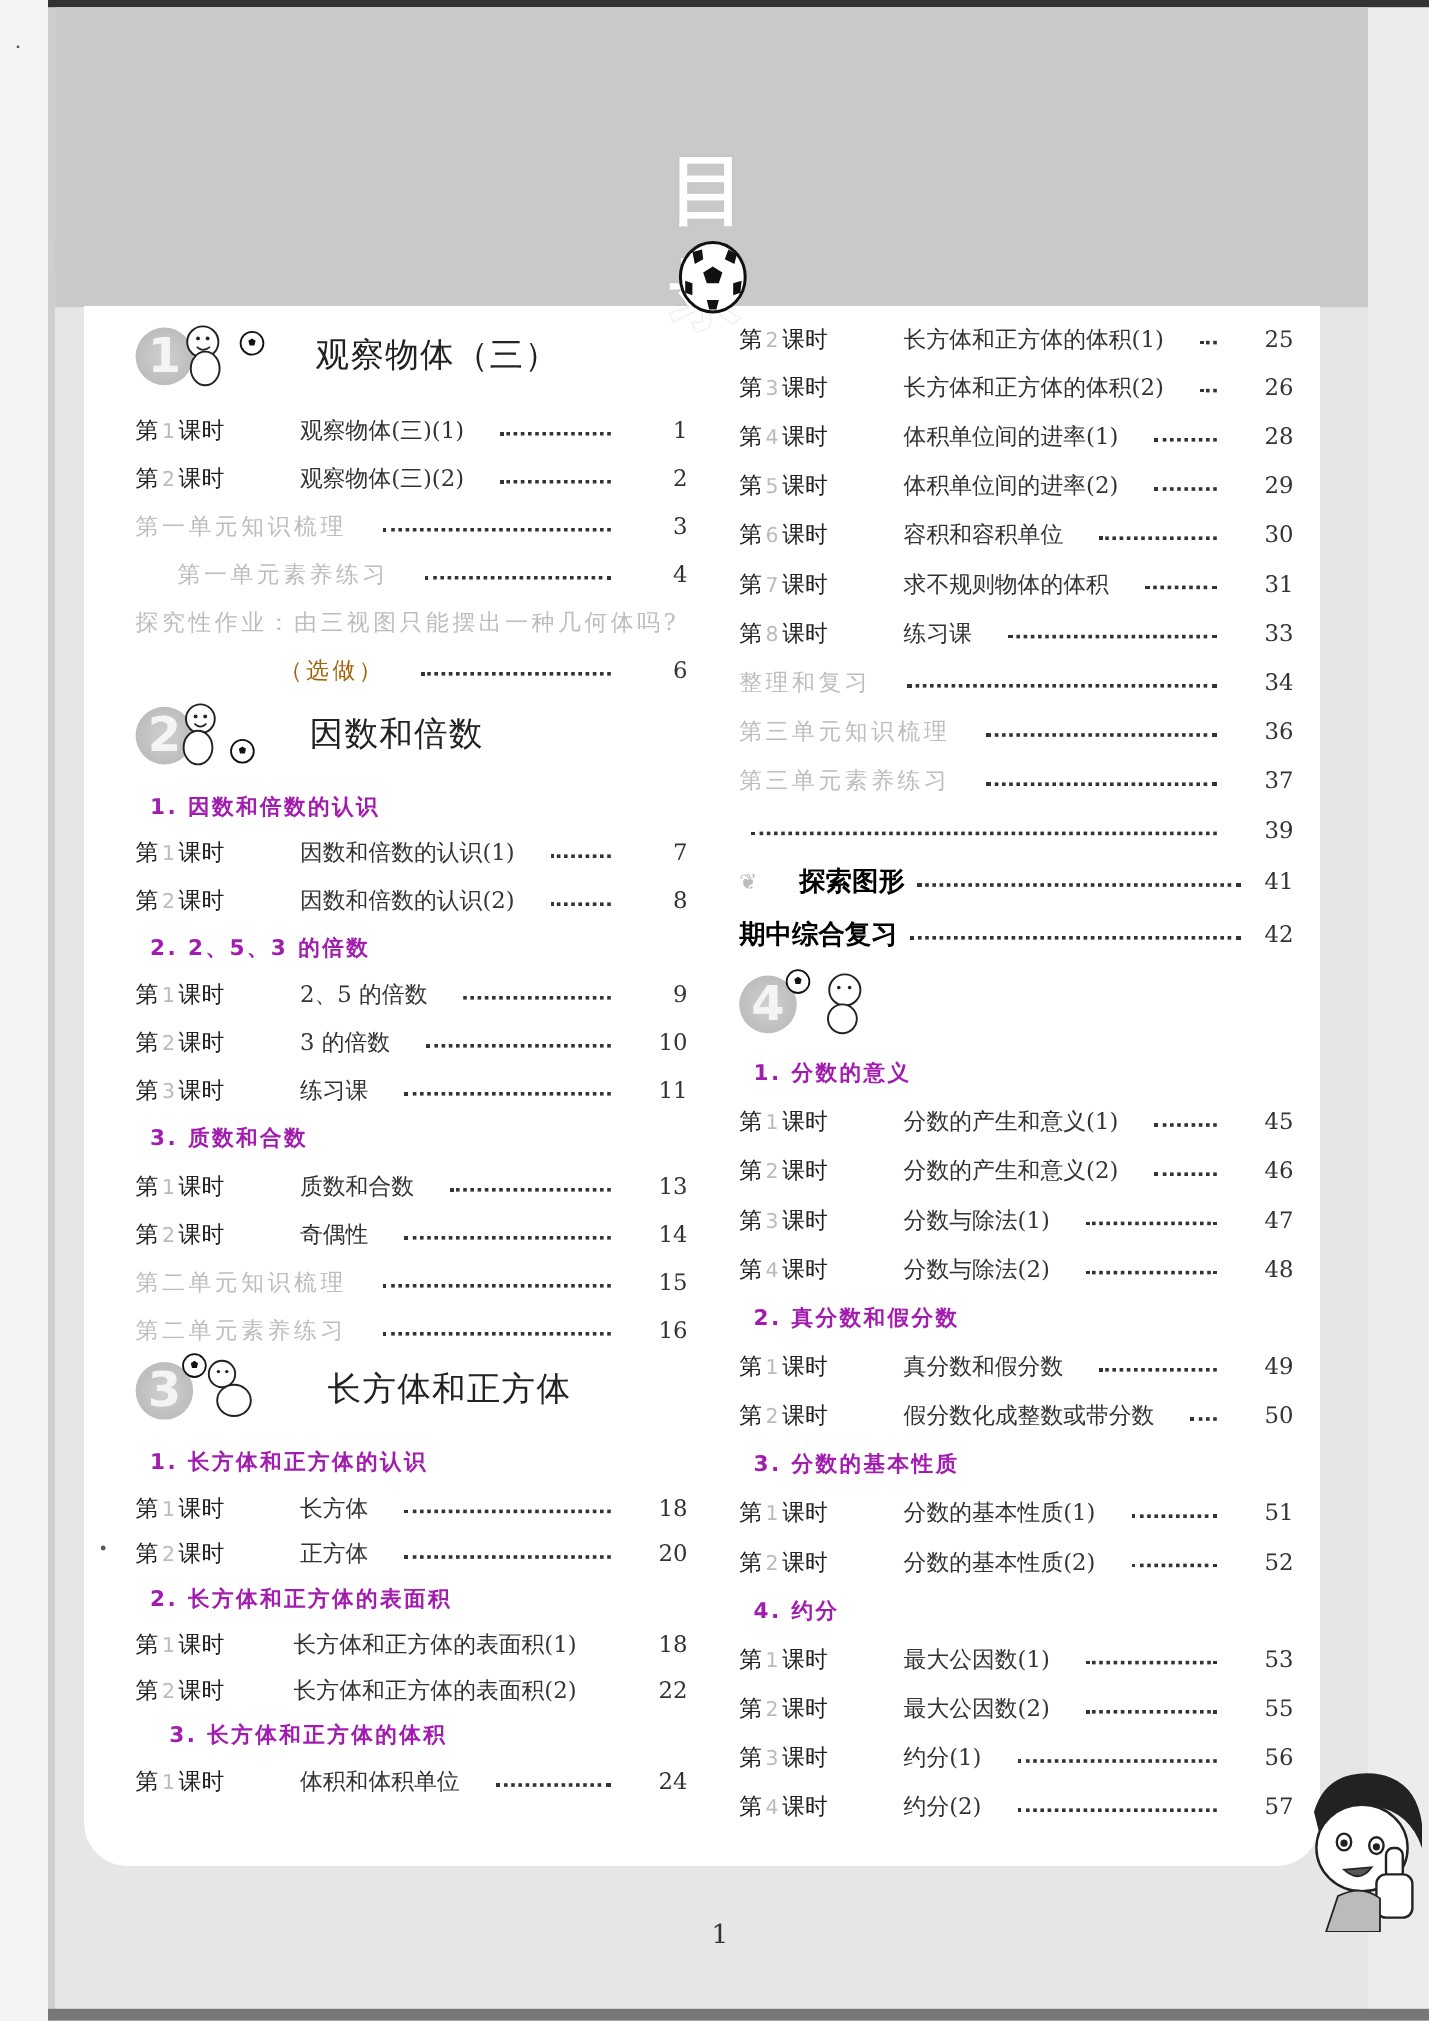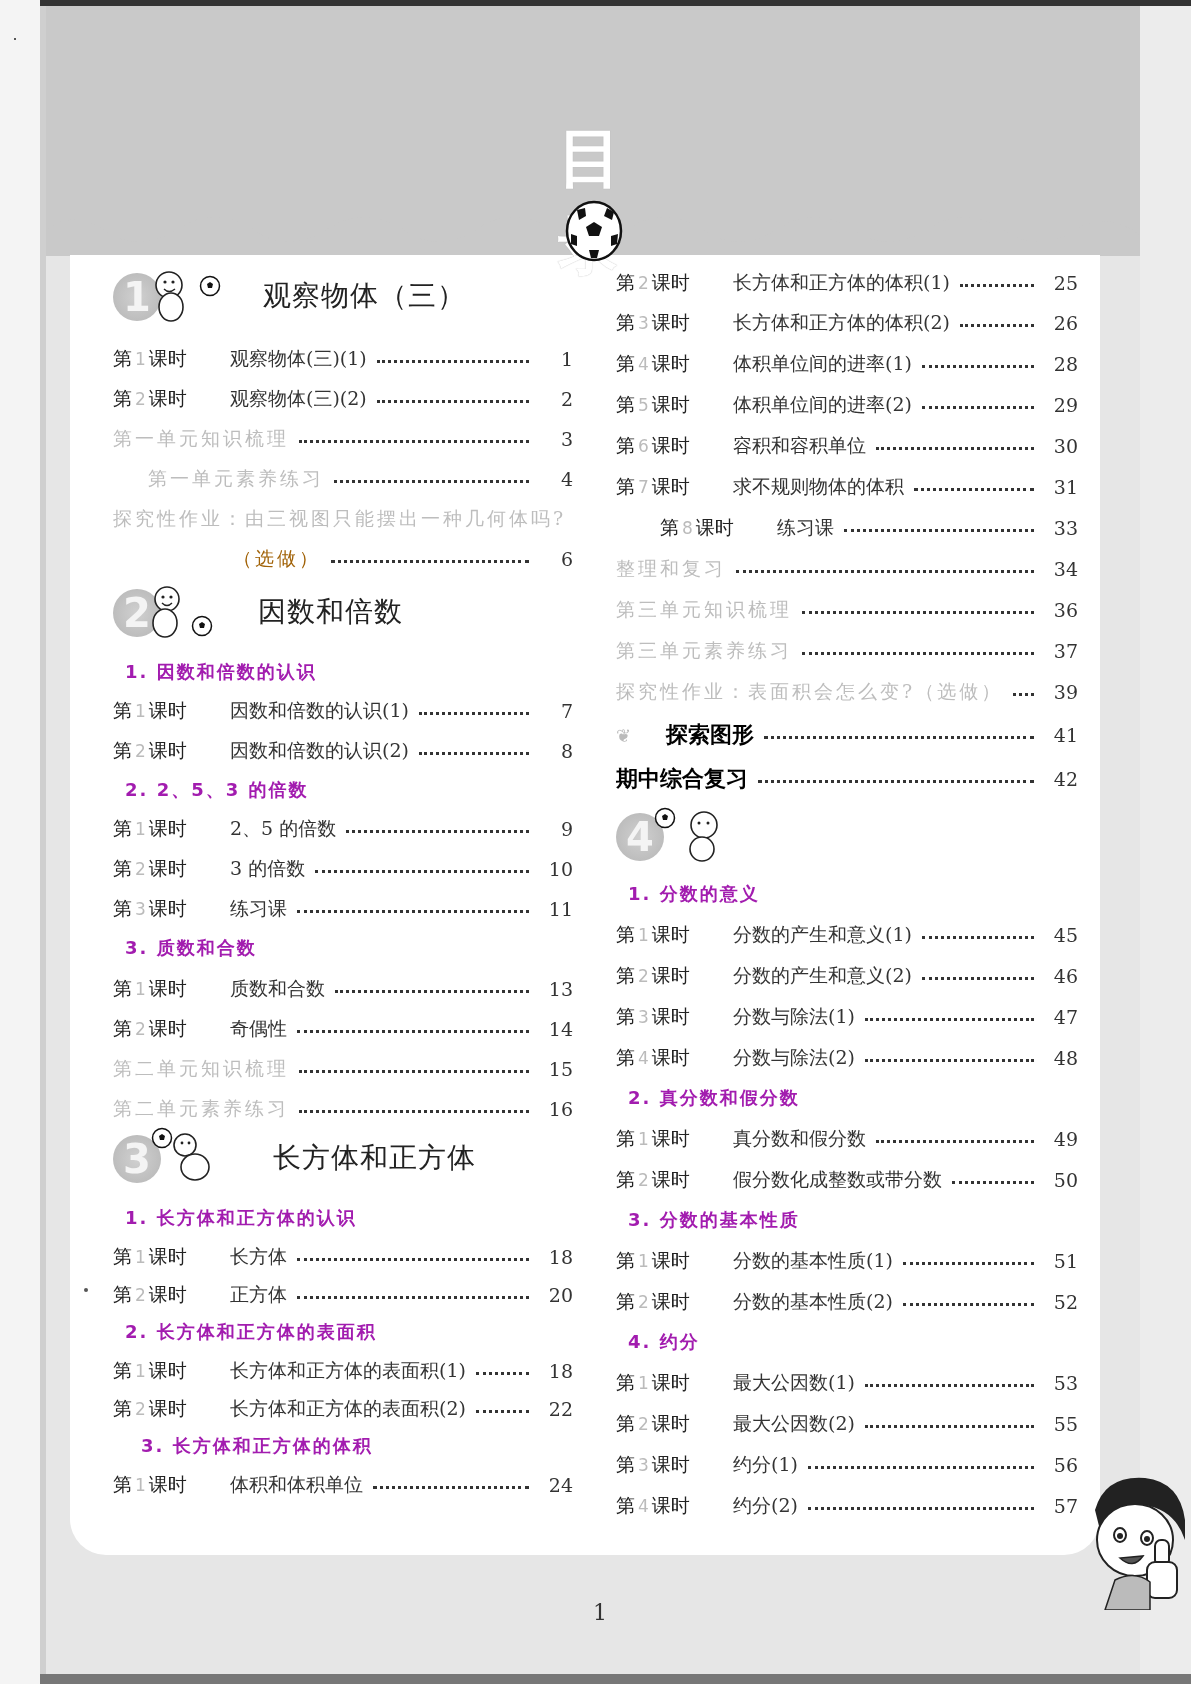--- a/index.html
+++ b/index.html
@@ -21,21 +21,21 @@
   .ball-main { position: absolute; left: 563px; top: 200px; width: 62px; height: 62px; }
 
   .panel { position: absolute; left: 70px; top: 255px; width: 1030px; height: 1300px; background: #fff;
            border-radius: 0 0 36px 36px; }
 
   .col { position: absolute; top: 0; }
   .col-left { left: 113px; top: 265px; width: 460px; }
   .col-right { left: 616px; top: 265px; width: 462px; }
 
   .row { position: absolute; left: 0; right: 0; height: 36px; display: flex; align-items: center;
-         font-size: 19px; white-space: nowrap; }
+         font-size: 19px; white-space: nowrap; gap: 20px; }
   .row .lesson-prefix { display: inline-block; width: 117px; color: #222; }
   .row .num { color: #bbb; font-family: "DejaVu Sans", "Liberation Sans", sans-serif; font-size: 17px; padding: 0 3px; }
   .row .title-text { color: #333; }
   .row .leader { flex: 1; border-bottom: 3px dotted #333; margin: 0 10px; height: 0; position: relative; top: 2px; }
   .row .page-no { width: 34px; text-align: right; color: #333; font-size: 19px; }
   .row.faded .title-text { color: #bdbdbd; letter-spacing: 3px; }
   .row.faded .note { color: #a16207; letter-spacing: 3px; padding-left: 120px; }
 
   .sub-head { position: absolute; left: 12px; height: 34px; display: flex; align-items: center;
               font-family: "DejaVu Sans", "Liberation Sans", sans-serif; font-size: 18px; font-weight: bold; color: #a21caf; letter-spacing: 2px; }
@@ -293,21 +293,21 @@
     <span class="title-text">容积和容积单位</span>
     <span class="leader"></span>
     <span class="page-no">30</span>
   </div>
   <div class="row" style="top:204px;">
     <span class="lesson-prefix"><span>第</span><span class="num">7</span><span>课时</span></span>
     <span class="title-text">求不规则物体的体积</span>
     <span class="leader"></span>
     <span class="page-no">31</span>
   </div>
-  <div class="row" style="top:245px;margin-left:44px;">
+  <div class="row" style="top:245px;">
     <span class="lesson-prefix"><span>第</span><span class="num">8</span><span>课时</span></span>
     <span class="title-text">练习课</span>
     <span class="leader"></span>
     <span class="page-no">33</span>
   </div>
   <div class="row faded" style="top:286px;">
     <span class="title-text">整理和复习</span>
     <span class="leader"></span>
     <span class="page-no">34</span>
   </div>
@@ -315,21 +315,20 @@
     <span class="title-text">第三单元知识梳理</span>
     <span class="leader"></span>
     <span class="page-no">36</span>
   </div>
   <div class="row faded" style="top:368px;">
     <span class="title-text">第三单元素养练习</span>
     <span class="leader"></span>
     <span class="page-no">37</span>
   </div>
   <div class="row faded" style="top:409px;">
-    <span class="title-text">探究性作业：表面积会怎么变?（选做）</span>
     <span class="leader"></span>
     <span class="page-no">39</span>
   </div>
 
   <div class="special-row" style="top:450px;">
     <span class="sprout">❦</span>
     <span class="big-label">探索图形</span>
     <span class="leader"></span>
     <span class="page-no">41</span>
   </div>

